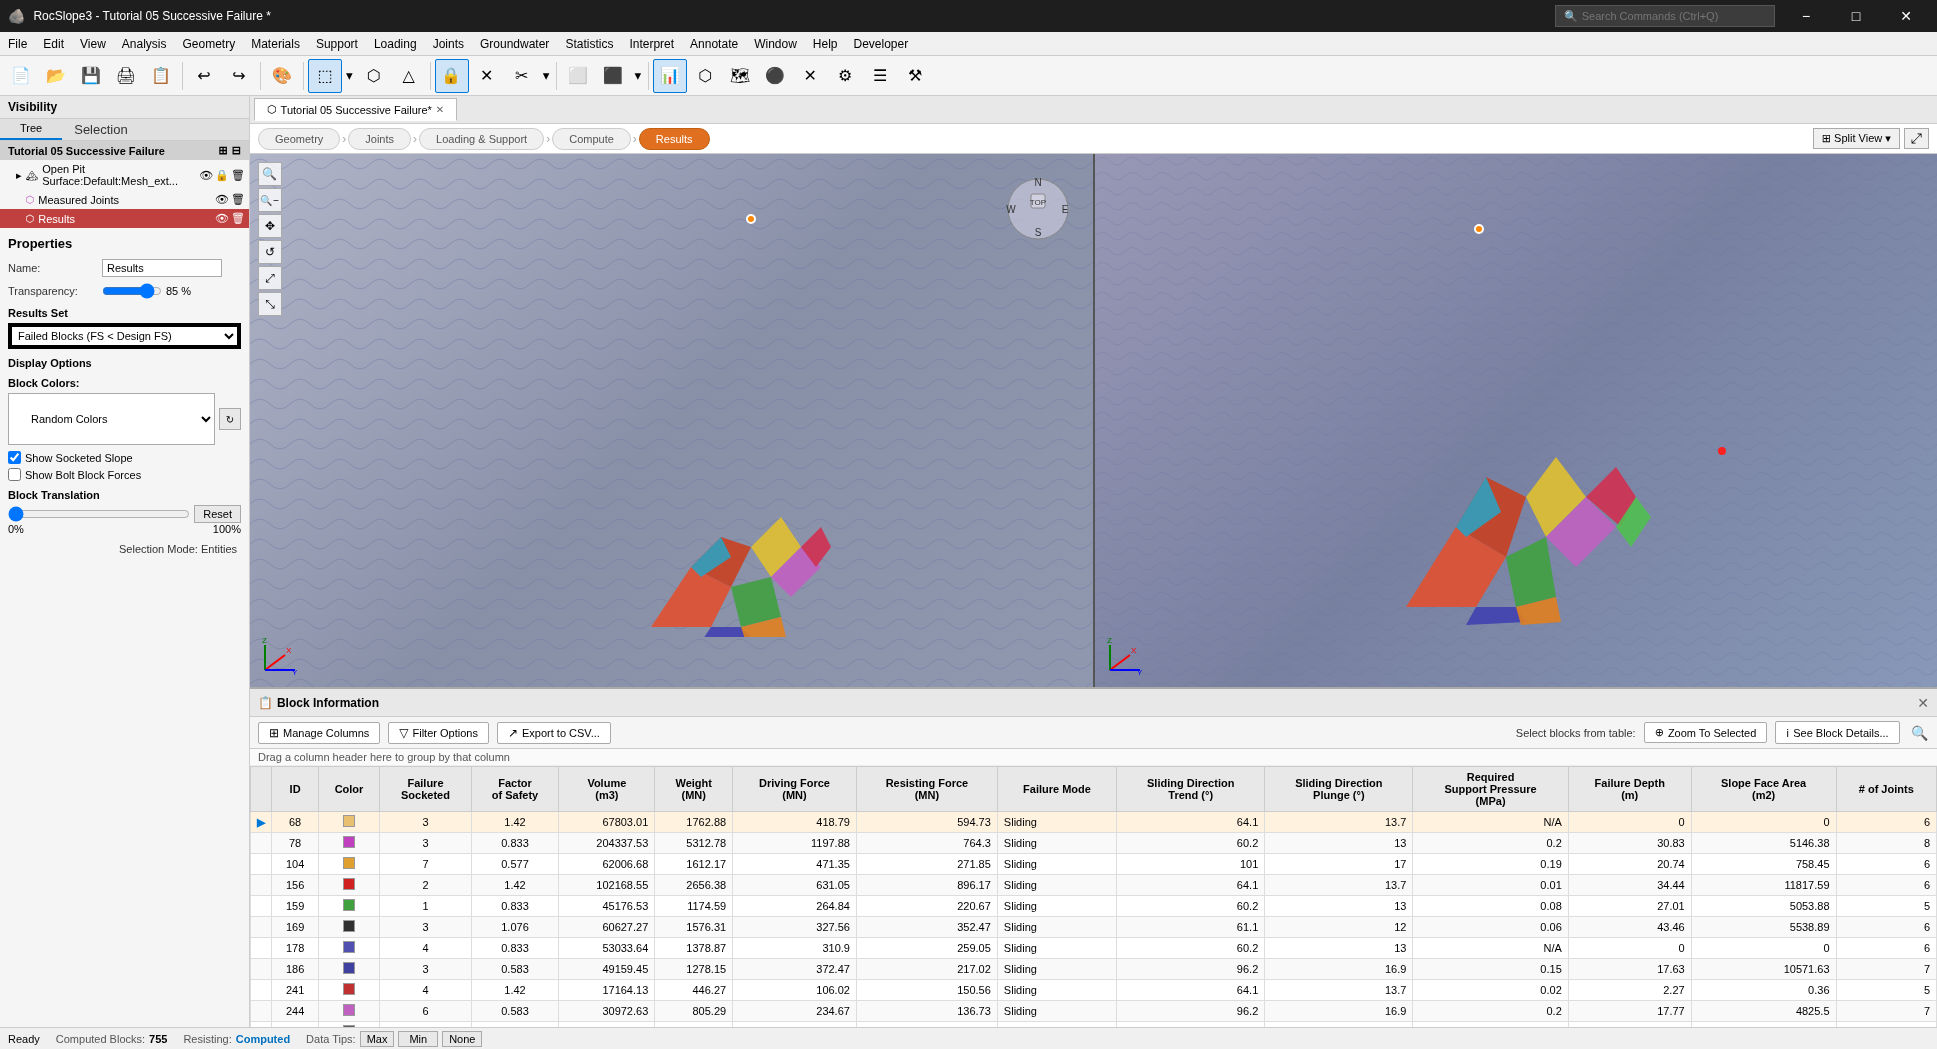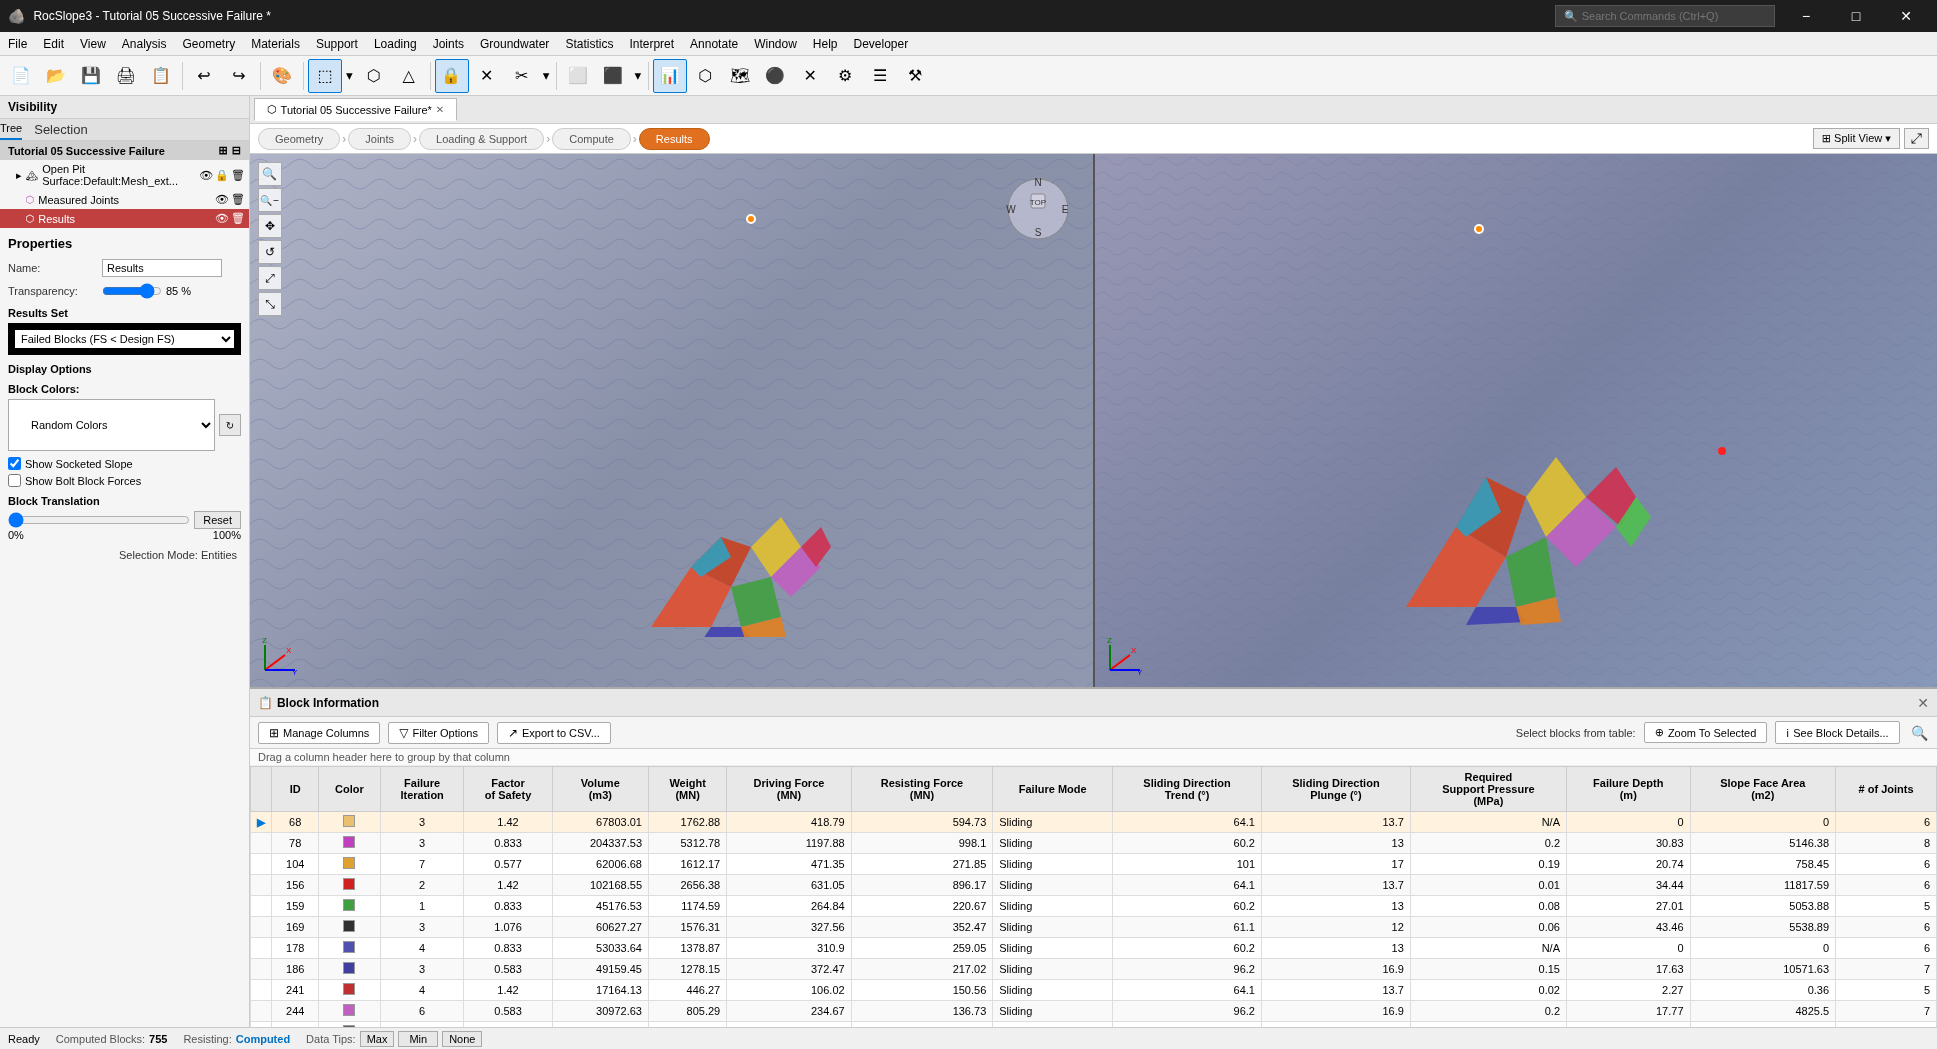--- a/index.html
+++ b/index.html
@@ -100,21 +100,21 @@
       flex: 1;
       overflow-y: auto;
     }
     #props-header { font-weight: bold; font-size: 13px; margin-bottom: 8px; }
     .prop-row { display: flex; align-items: center; margin-bottom: 6px; gap: 4px; }
     .prop-label { width: 90px; font-size: 11px; color: #333; }
     .prop-input { border: 1px solid #aaa; padding: 2px 4px; font-size: 11px; background: #fff; width: 100%; }
     .prop-slider { width: 60px; }
     
     .section-title { font-weight: bold; font-size: 11px; margin: 8px 0 4px; }
-    .select-box { width: 100%; border: 7px solid #000000; padding: 2px; font-size: 11px; background: #fff; }
+    .select-box { width: 100%; border: 4px solid #000000; padding: 2px; font-size: 11px; background: #fff; }
     .color-row { display: flex; align-items: center; gap: 4px; }
     .color-select { flex: 1; border: 1px solid #aaa; padding: 18px; font-size: 11px; background: #fff; }
     .color-btn { width: 22px; height: 22px; border: 1px solid #aaa; background: #e8e8e8; cursor: pointer; font-size: 10px; display: flex; align-items: center; justify-content: center; }
     .checkbox-row { display: flex; align-items: center; gap: 4px; font-size: 11px; }
     .slider-row { display: flex; align-items: center; gap: 4px; }
     .full-slider { flex: 1; height: 14px; }
     .reset-btn { padding: 2px 8px; font-size: 11px; border: 1px solid #aaa; background: #e8e8e8; cursor: pointer; }
     .pct-row { display: flex; justify-content: space-between; font-size: 11px; }
     
     .selection-mode { font-size: 11px; color: #333; margin-top: 8px; text-align: right; padding-right: 4px; }
@@ -433,21 +433,21 @@
   </div>
 </div>
 
 <div id="main-layout">
 
   <div id="left-panel">
     <div id="visibility-header">
       <span>Visibility</span>
     </div>
     <div style="display:flex;background:#e0e0e0;border-bottom:1px solid #ccc;">
-      <div class="vis-tab active" style="padding:3px 0;font-size:11px;border-bottom:2px solid #0078d7;text-align:right;">Tree</div>
+      <div class="vis-tab active" style="padding:3px 20px;font-size:11px;border-bottom:2px solid #0078d7;text-align:right;">Tree</div>
       <div class="vis-tab" style="padding:3px 12px;font-size:13px;">Selection</div>
     </div>
 
     <div id="tree-section">
       <div id="tree-header">
         <span>Tutorial 05 Successive Failure</span>
         <div style="display:flex;gap:4px;">
           <span style="cursor:pointer;font-size:11px;">⊞</span>
           <span style="cursor:pointer;font-size:11px;">⊟</span>
         </div>
@@ -709,21 +709,21 @@
       <div id="data-table-container">
         <table id="data-table">
           <thead>
             <tr>
               <th style="width:20px;"></th>
               <th>ID</th>
               <th>Color</th>
               <th>
                   <div class="th-two-line">
                     <span>Failure</span>
-                    <span>Iteration</span>
+                    <span>Socketed</span>
                   </div>
                 </th>
               <th>
                   <div class="th-two-line">
                     <span>Factor</span>
                     <span>of Safety</span>
                   </div>
                 </th>
               <th>
                   <div class="th-two-line">
@@ -805,21 +805,21 @@
   </tr>
               <tr>
     <td class="center row-arrow"></td>
     <td class="center">78</td>
     <td class="center"><span class="color-dot" style="background:#c040c0;"></span></td>
     <td class="center">3</td>
     <td class="center">0.833</td>
     <td>204337.53</td>
     <td>5312.78</td>
     <td>1197.88</td>
-    <td>998.1</td>
+    <td>764.3</td>
     <td class="text-left">Sliding</td>
     <td>60.2</td>
     <td>13</td>
     <td>0.2</td>
     <td>30.83</td>
     <td>5146.38</td>
     <td>8</td>
   </tr>
               <tr>
     <td class="center row-arrow"></td>

